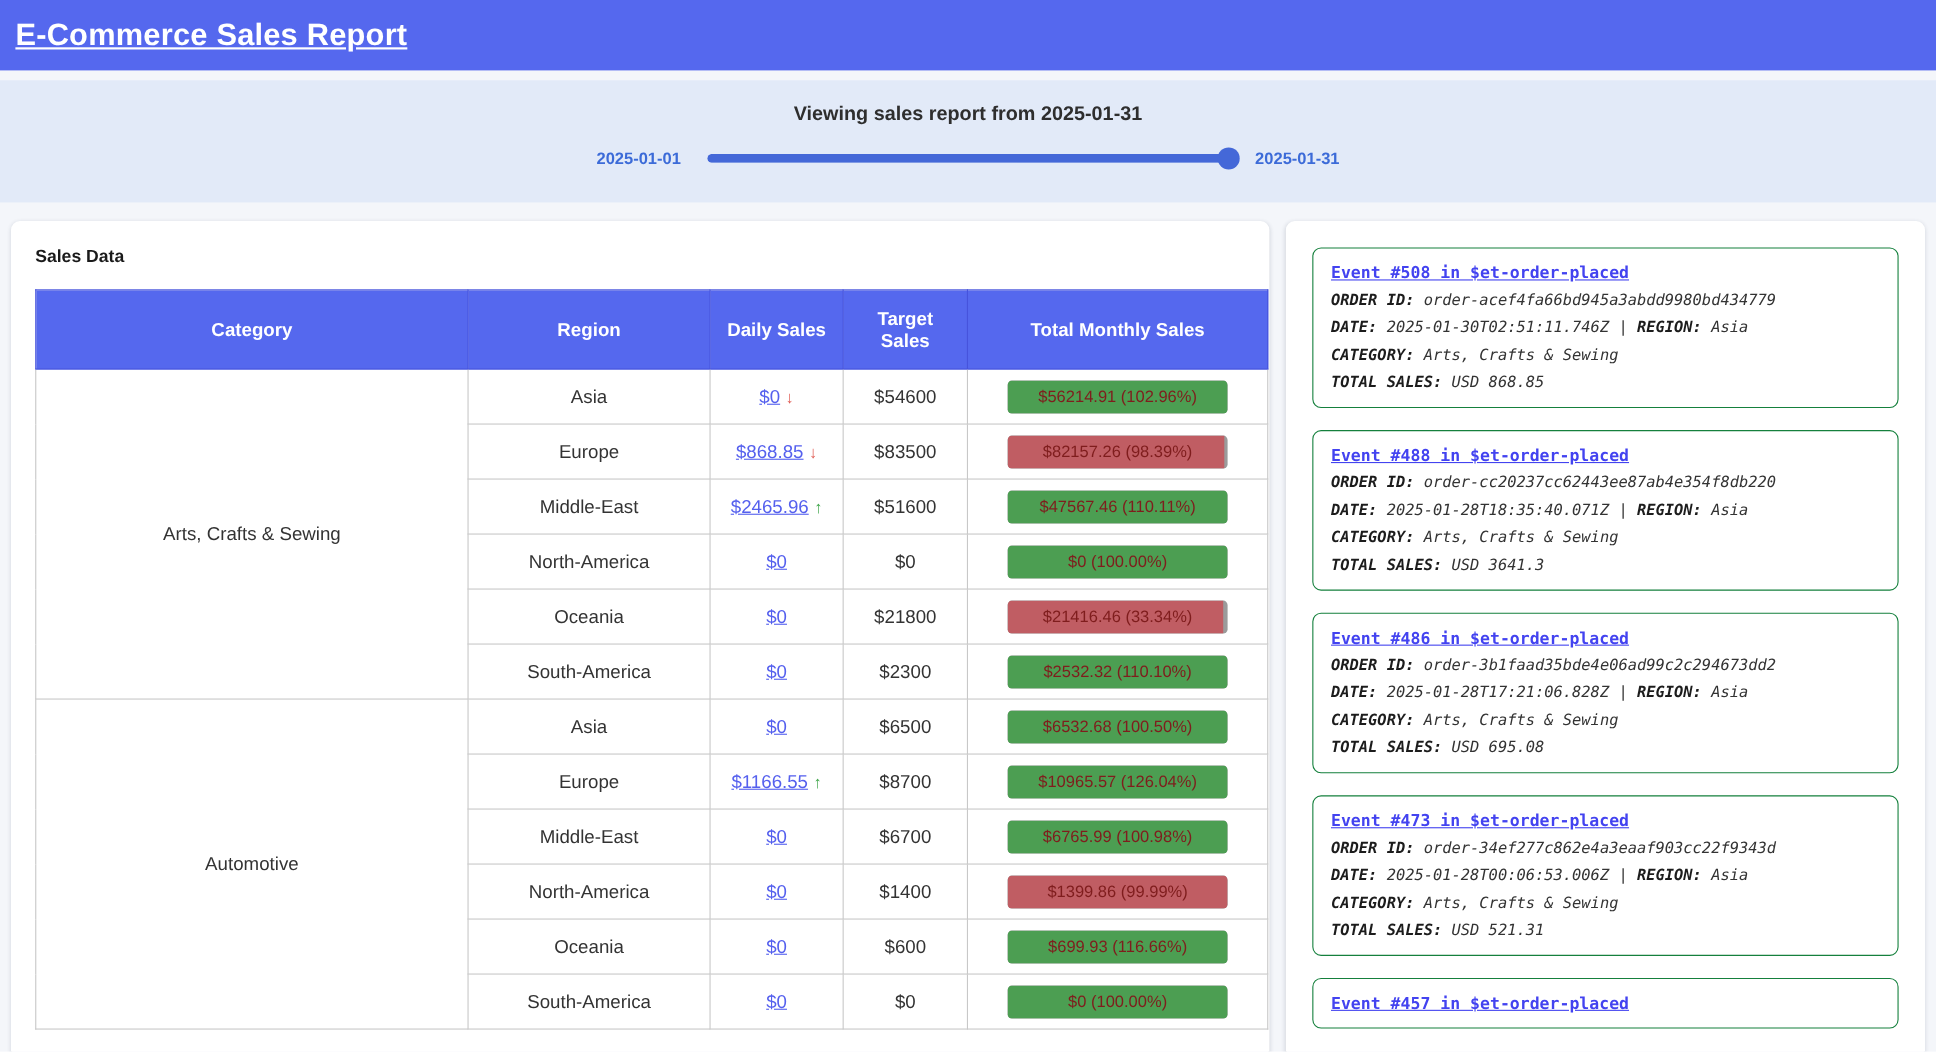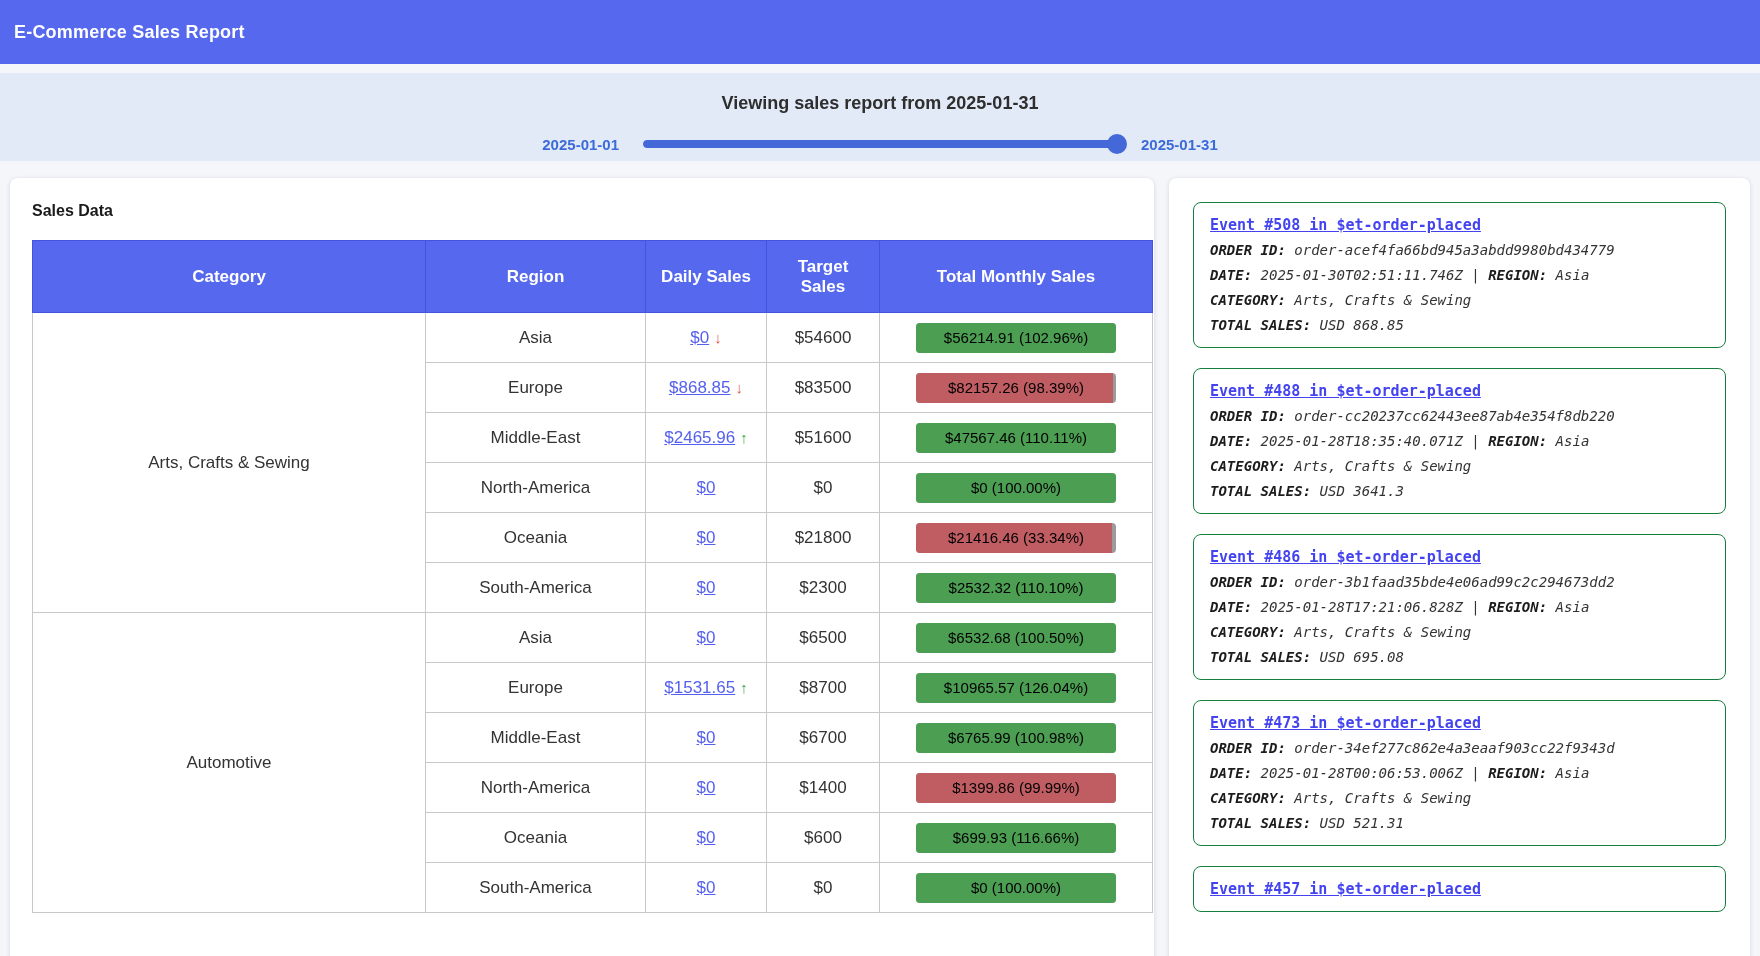--- a/index.html
+++ b/index.html
@@ -10,23 +10,23 @@
     --highlight-blue:#ddeafc;
   }
   *{box-sizing:border-box;}
   html,body{margin:0;padding:0;}
   body{
     width:1760px;height:956px;overflow:hidden;background:var(--page-bg,#f4f6fa);
     font-family:"Liberation Sans",sans-serif;color:#333;
   }
   
   .app-header{height:64px;background:var(--header-blue,#5568ee);display:flex;align-items:center;padding:0 14px;}
-  .app-header h1{margin:0;color:#fff;font-size:18px;font-weight:700;letter-spacing:.2px;}
-  
-  .filter-band{margin-top:9px;height:88px;background:var(--band-bg,#e2eaf8);padding-top:20px;}
+  .app-header h1{margin:0;color:#fff;font-size:28px;font-weight:700;letter-spacing:.2px;text-decoration:underline;}
+  
+  .filter-band{margin-top:9px;height:111px;background:var(--band-bg,#e2eaf8);padding-top:20px;}
   .filter-title{text-align:center;font-size:18px;font-weight:700;color:#2e2e2e;}
   .slider-row{display:flex;align-items:center;justify-content:center;gap:24px;margin-top:20px;}
   .slider-label{font-size:15px;font-weight:700;color:var(--label-blue,#3c6bd8);}
   .slider{position:relative;width:474px;height:20px;cursor:pointer;}
   .slider-track{position:absolute;left:0;right:0;top:6px;height:8px;border-radius:4px;background:#c6d4f2;overflow:hidden;}
   .slider-fill{height:100%;border-radius:4px;background:var(--slider-blue,#4468d8);}
   .slider-thumb{position:absolute;top:0;width:20px;height:20px;border-radius:50%;background:var(--slider-blue,#4468d8);}
   
   .content{display:grid;grid-template-columns:1144px 581px;gap:15px;padding:0 10px;margin-top:17px;align-items:start;}
   .card{background:#fff;border-radius:8px;box-shadow:0 1px 4px rgba(25,35,65,.16);}
@@ -45,21 +45,21 @@
   }
   td.hl{background:var(--highlight-blue,#ddeafc);}
   a.daily-link{color:var(--link-blue,#5560ee);text-decoration:underline;}
   .trend{font-size:15px;margin-left:5px;}
   .trend.up{color:var(--trend-up-green,#41a74c);}
   .trend.down{color:var(--trend-down-red,#e05a52);}
   .badge{position:relative;width:200px;height:30px;margin:0 auto;border-radius:4px;background:var(--badge-track,#9b9b9b);overflow:hidden;}
   .badge-fill{position:absolute;left:0;top:0;bottom:0;}
   .badge-fill.green{background:var(--badge-green,#4c9e52);}
   .badge-fill.red{background:var(--badge-red,#c05d63);}
-  .badge-text{position:absolute;inset:0;line-height:30px;text-align:center;font-size:15px;color:#000000;}
+  .badge-text{position:absolute;inset:0;line-height:30px;text-align:center;font-size:15px;color:#7f1d1d;}
   
   .event-card{
     border:1px solid #15803d;border-radius:8px;padding:13px 16px;margin-bottom:20px;
     font-family:"DejaVu Sans Mono",monospace;font-size:14px;color:#333;background:#fff;
   }
   a.event-link{color:var(--event-link-blue,#4343f0);font-weight:700;font-size:15px;text-decoration:underline;}
   .event-line{margin-top:7px;line-height:18px;font-style:italic;}
   .event-line b{color:#1c1c1c;font-weight:700;}
 </style>
 </head>
@@ -178,21 +178,21 @@
             <td>$6500</td>
             <td>
               <div class="badge">
                 <div class="badge-fill green" style="width: 100%;"></div>
                 <span class="badge-text">$6532.68 (100.50%)</span>
               </div>
             </td>
           </tr>
           <tr>
             <td>Europe</td>
-            <td><a class="daily-link" href="#">$1531.65</a><span class="trend up">↑</span></td>
+            <td><a class="daily-link" href="#">$1166.55</a><span class="trend up">↑</span></td>
             <td>$8700</td>
             <td>
               <div class="badge">
                 <div class="badge-fill green" style="width: 100%;"></div>
                 <span class="badge-text">$10965.57 (126.04%)</span>
               </div>
             </td>
           </tr>
           <tr>
             <td>Middle-East</td>

